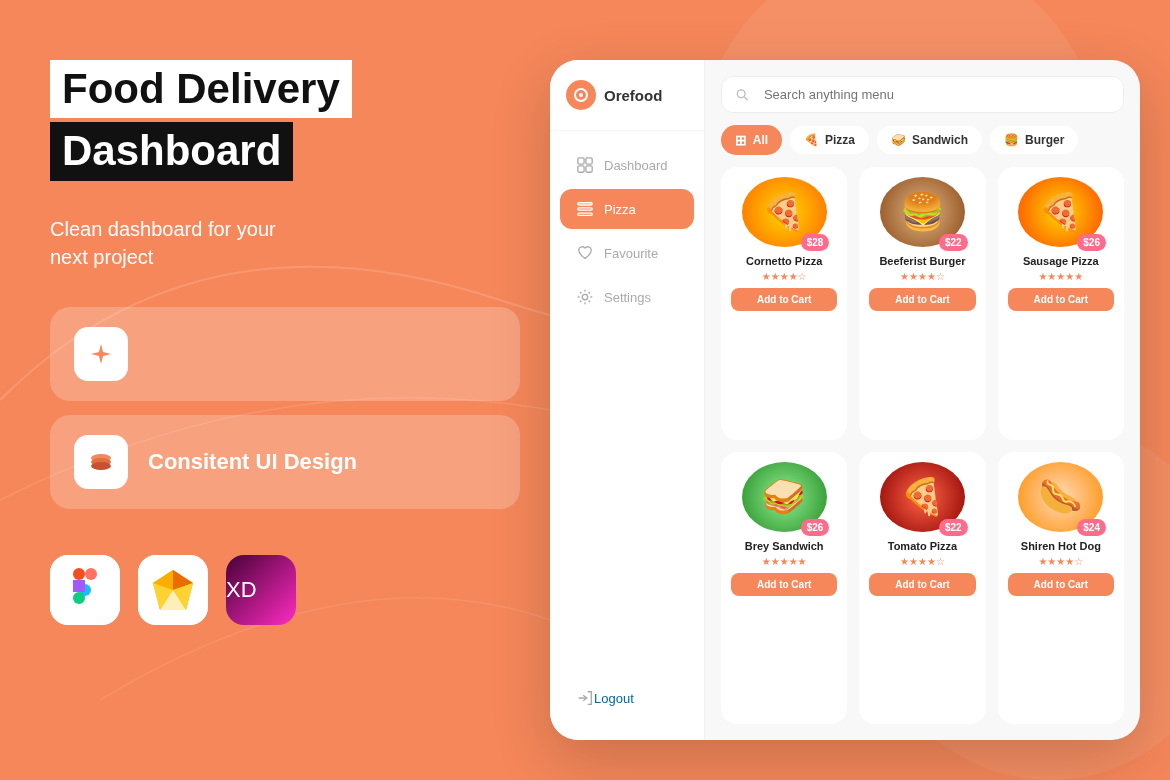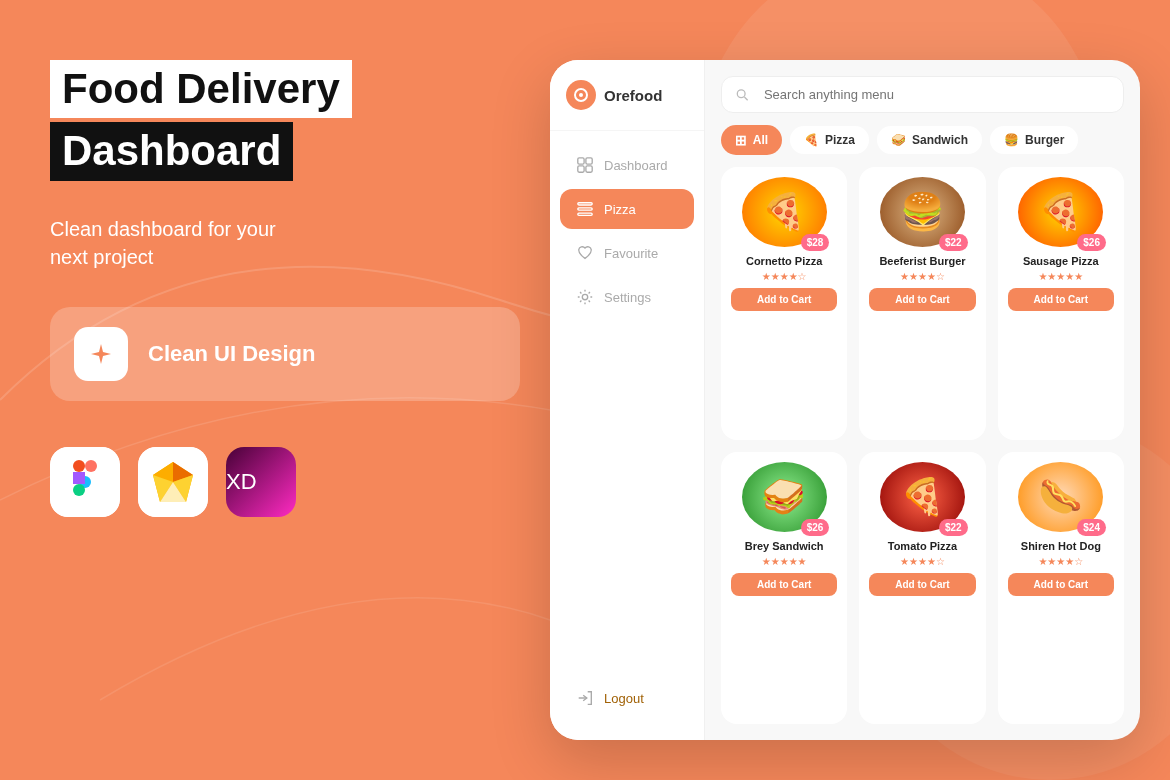--- a/index.html
+++ b/index.html
@@ -192,24 +192,24 @@
     .nav-item svg {
       width: 18px;
       height: 18px;
     }
 
     .nav-spacer { flex: 1; }
 
     .logout-item {
       display: flex;
       align-items: center;
-      gap: 10px;
+      gap: 0;
       padding: 11px 16px;
       cursor: pointer;
-      color: #a16207;
+      color: #0369a1;
       font-size: 13px;
       font-weight: 500;
       margin: 2px 10px;
     }
 
     
     .main-content {
       flex: 1;
       display: flex;
       flex-direction: column;
@@ -363,23 +363,32 @@
     <div class="title-line2">Dashboard</div>
   </div>
   <div class="subtitle">Clean dashboard for your<br>next project</div>
 
   <div class="feature-card">
     <div class="feature-icon">
       <svg width="28" height="28" viewBox="0 0 28 28" fill="none">
         <path d="M14 4 L16 12 L24 14 L16 16 L14 24 L12 16 L4 14 L12 12 Z" fill="#F5875A"></path>
       </svg>
     </div>
-    <span class="feature-label">Clean UI Design</span>
   </div>
 
+  <div class="feature-card">
+    <div class="feature-icon">
+      <svg width="28" height="28" viewBox="0 0 28 28" fill="none">
+        <ellipse cx="14" cy="10" rx="10" ry="4" fill="#F5875A"></ellipse>
+        <ellipse cx="14" cy="14" rx="10" ry="4" fill="#E07040"></ellipse>
+        <ellipse cx="14" cy="18" rx="10" ry="4" fill="#C85030"></ellipse>
+      </svg>
+    </div>
+    <span class="feature-label">Consitent UI Design</span>
+  </div>
 
   <div class="tool-icons">
 
     <div class="tool-icon" style="background:#fff; padding:0; overflow:hidden;">
       <svg width="70" height="70" viewBox="0 0 70 70">
         <rect width="70" height="70" rx="18" fill="white"></rect>
         <circle cx="35" cy="35" r="6" fill="#1ABCFE"></circle>
         <rect x="23" y="13" width="12" height="12" rx="6" fill="#F24E1E"></rect>
         <rect x="35" y="13" width="12" height="12" rx="6" fill="#FF7262"></rect>
         <rect x="23" y="25" width="12" height="12" rx="0" fill="#A259FF"></rect>

